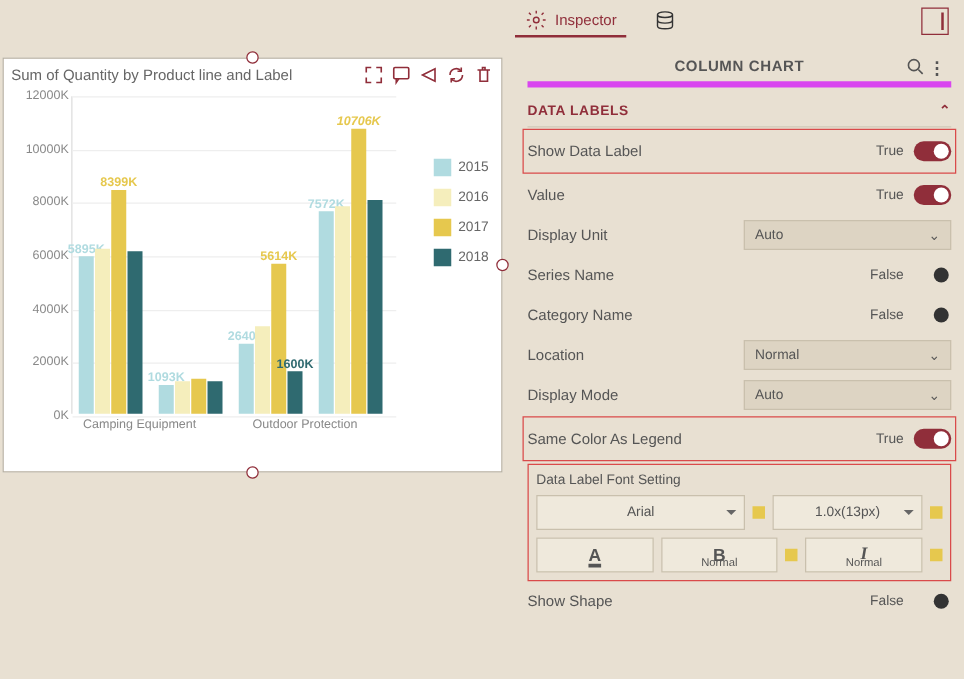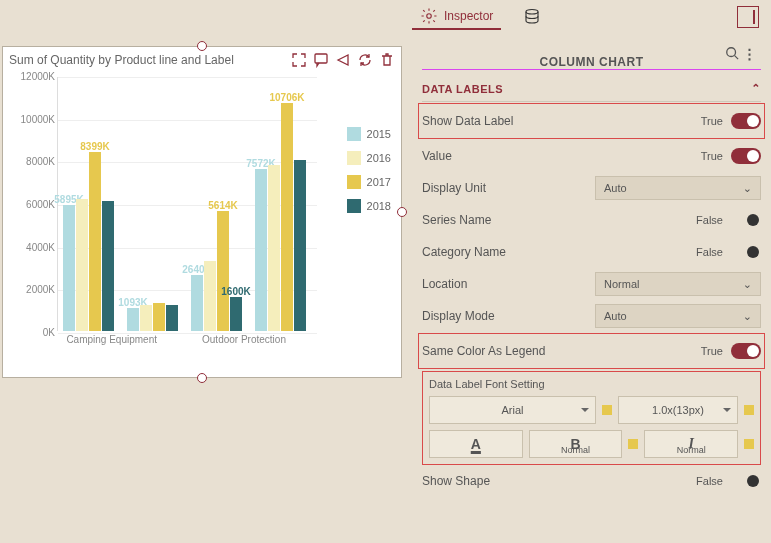--- a/index.html
+++ b/index.html
@@ -37,21 +37,21 @@
 .xtick { position: absolute; bottom: 0; font-size: 10px; color: #888; text-align: center; }
 .bars { position: absolute; left: 44px; right: 0; top: 0; bottom: 14px; }
 .group { position: absolute; bottom: 0; display: flex; align-items: flex-end; gap: 1px; }
 .bar { width: 12px; position: relative; }
 .barlabel { position: absolute; bottom: 100%; left: 50%; transform: translateX(-50%); font-size: 10px; font-weight: bold; white-space: nowrap; }
 .legend { position: absolute; right: 10px; top: 80px; }
 .lg { display: flex; align-items: center; gap: 6px; font-size: 11px; color: #666; margin-bottom: 10px; }
 .sw { width: 14px; height: 14px; }
 
 
-.panel-title { display: flex; align-items: flex-end; justify-content: center; height: 30px; border-bottom: 1px solid #d946ef; position: relative; margin-bottom: 6px; }
+.panel-title { display: flex; align-items: center; justify-content: center; height: 30px; border-bottom: 5px solid #d946ef; position: relative; margin-bottom: 6px; }
 .panel-title span { font-size: 12px; letter-spacing: 0.5px; color: #555; font-weight: bold; }
 .panel-title .srch { position: absolute; right: 22px; top: 6px; }
 .panel-title .more { position: absolute; right: 4px; top: 6px; }
 .sectionhd { display: flex; align-items: center; justify-content: space-between; height: 26px; color: #902e3a; font-size: 11px; letter-spacing: 0.5px; font-weight: bold; border-bottom: 1px solid #cfc7b8; text-align: center; }
 .row { display: flex; align-items: center; height: 32px; font-size: 12px; }
 .row .lbl { flex: 1; color: #555; }
 .row .val { color: #555; margin-right: 8px; font-size: 11px; }
 .toggle { width: 30px; height: 16px; border-radius: 8px; position: relative; cursor: pointer; }
 .toggle.on { background: #902e3a; }
 .toggle.off { background: transparent; }
@@ -164,21 +164,21 @@
               <div class="bar" style="height: 34.1333px; background: rgb(47, 106, 112);">
                 <div class="barlabel" style="color: rgb(47, 106, 112);">1600K</div>
               </div>
             </div>
             <div class="group" style="left: 198px;">
               <div class="bar" style="height: 161.536px; background: rgb(176, 219, 224);">
                 <div class="barlabel" style="color: rgb(176, 219, 224);">7572K</div>
               </div>
               <div class="bar" style="height: 166.4px; background: rgb(245, 238, 188);"></div>
               <div class="bar" style="height: 228.395px; background: rgb(230, 200, 78);">
-                <div class="barlabel" style="color: rgb(230, 200, 78);">10706K</div>
+                <div class="barlabel" style="color: rgb(230, 200, 78); font-style: italic;">10706K</div>
               </div>
               <div class="bar" style="height: 170.667px; background: rgb(47, 106, 112);"></div>
             </div>
           </div>
         <div id="yt">
             <div class="ytick" style="top: 250px;">0K</div>
             <div class="ytick" style="top: 207.333px;">2000K</div>
             <div class="ytick" style="top: 164.667px;">4000K</div>
             <div class="ytick" style="top: 122px;">6000K</div>
             <div class="ytick" style="top: 79.3333px;">8000K</div>

